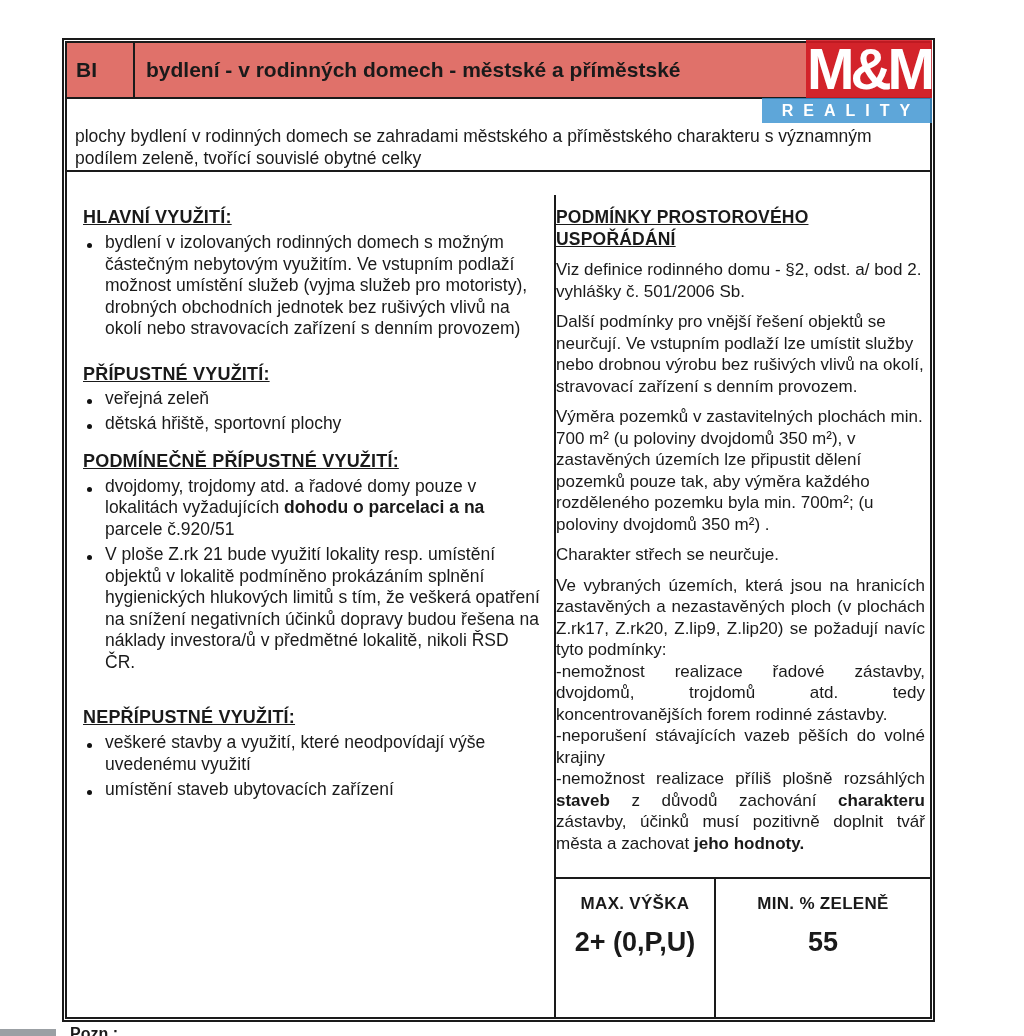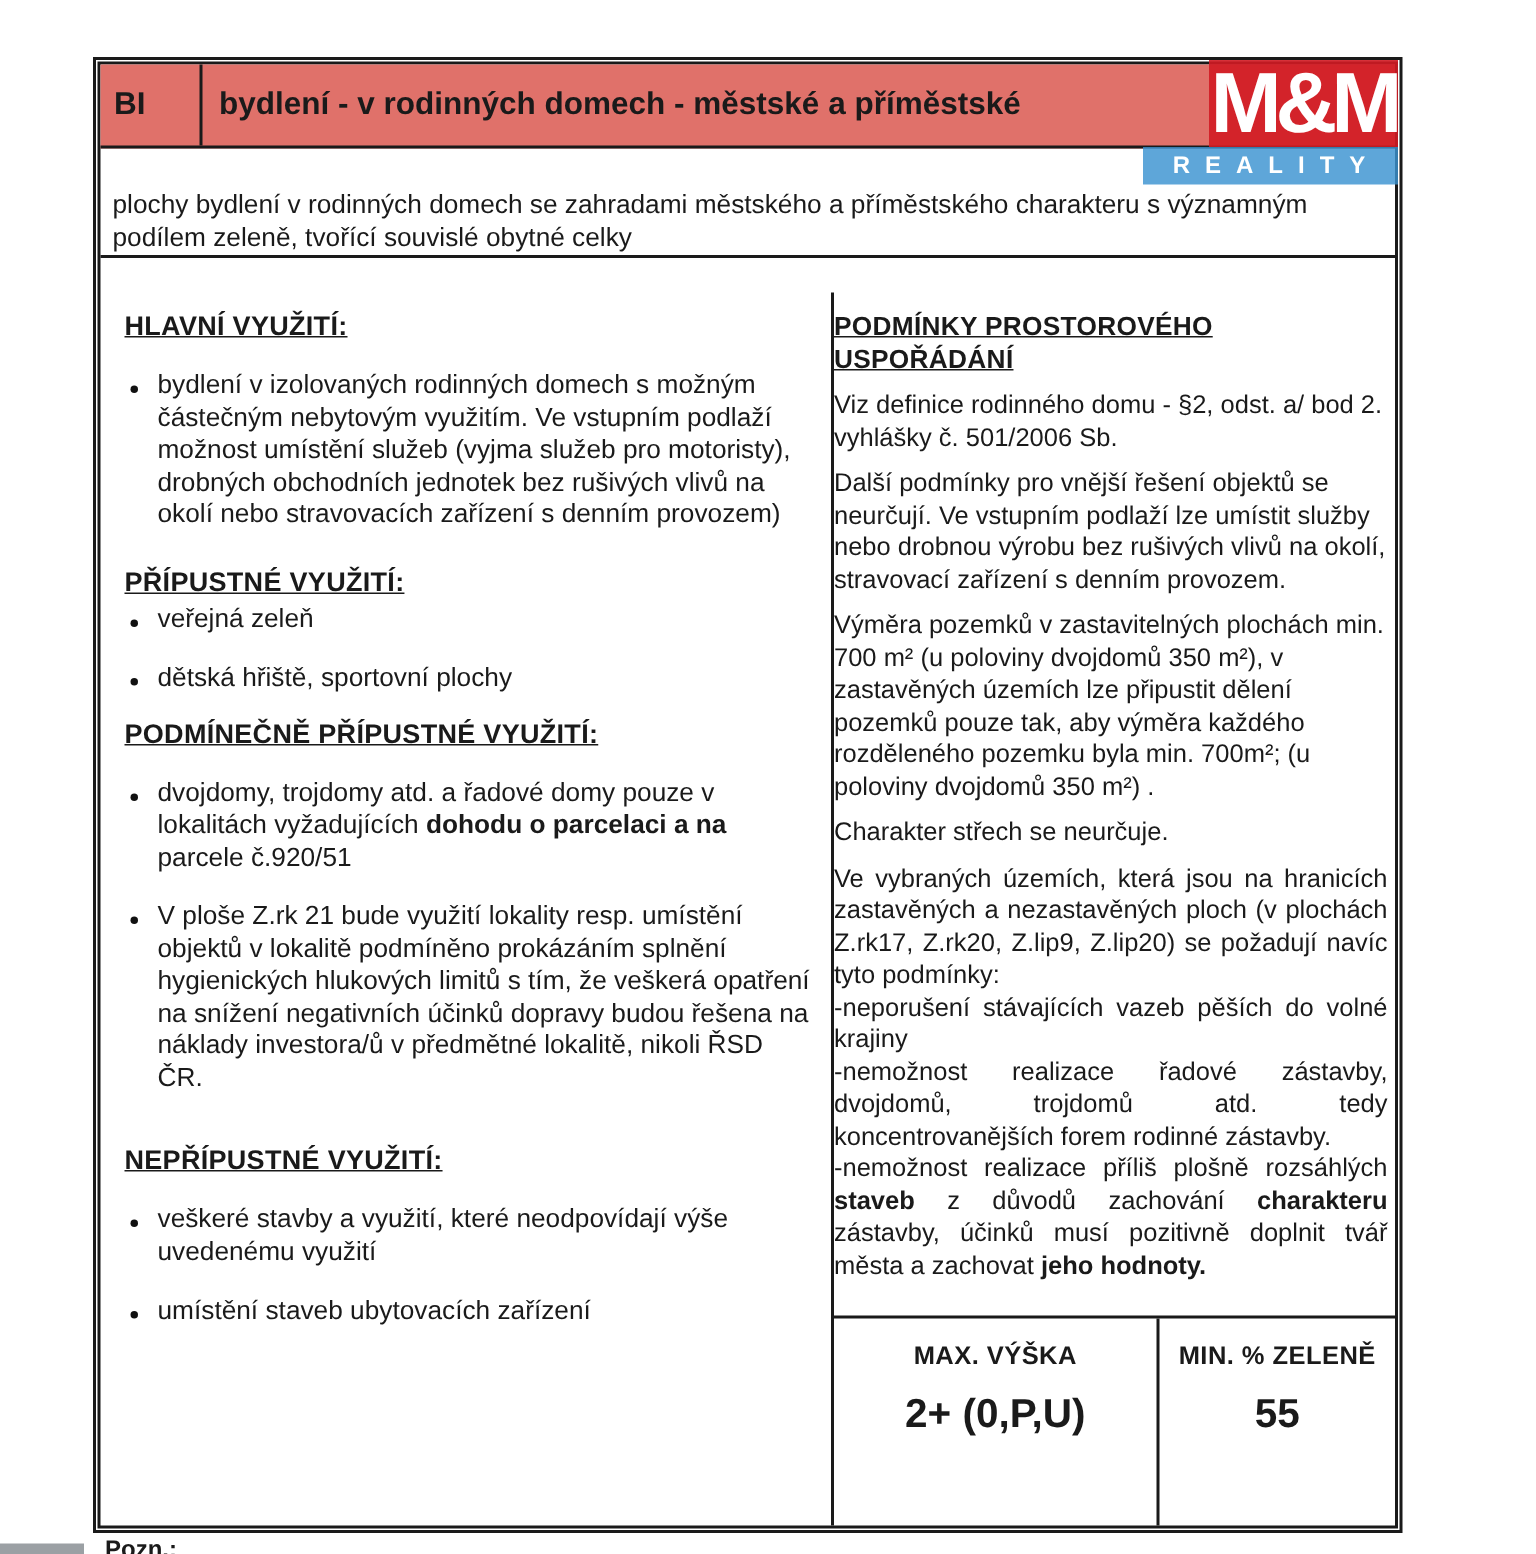--- a/index.html
+++ b/index.html
@@ -63,21 +63,21 @@
     font-weight:bold; font-size:18px;
     text-decoration:underline;
     letter-spacing:0.2px;
     margin-left:11px;
   }
   .mt-24 { margin-top:24px; }
   .mt-16 { margin-top:16px; }
   .mt-34 { margin-top:34px; }
   .bullet-item {
     display:flex;
-    margin-top:18px;
+    margin-top:4px;
     font-size:17.5px; line-height:21.5px;
   }
   .bullet-item.tight { margin-top:3px; }
   .dot {
     flex:0 0 33px;
     padding-left:15px;
   }
   .dot::before {
     content:"";
     display:block;
@@ -113,21 +113,21 @@
   }
   .right-footer {
     flex:0 0 140px;
     border-top:2px solid #1a1a1a;
     display:flex;
   }
   .fcell {
     padding-top:15px;
     text-align:center;
   }
-  .fcell-max { width:217px; border-right:2px solid #1a1a1a; }
+  .fcell-max { width:160px; border-right:2px solid #1a1a1a; }
   .fcell-green { flex:1; }
   .flabel { font-weight:bold; font-size:17px; letter-spacing:0.3px; }
   .fvalue { font-weight:bold; font-size:27px; margin-top:13px; }
 
   
   .logo {
     position:absolute; left:762px; top:40px;
     width:170px; z-index:5;
   }
   .logo-red {
@@ -220,22 +220,22 @@
 
       <div class="right-col">
 
         <div class="right-content">
           <div class="r-h">PODMÍNKY PROSTOROVÉHO USPOŘÁDÁNÍ</div>
           <p class="r-p">Viz definice rodinného domu - §2, odst. a/ bod 2. vyhlášky č. 501/2006 Sb.</p>
           <p class="r-p">Další podmínky pro vnější řešení objektů se neurčují. Ve vstupním podlaží lze umístit služby nebo drobnou výrobu bez rušivých vlivů na okolí, stravovací zařízení s denním provozem.</p>
           <p class="r-p">Výměra pozemků v zastavitelných plochách min. 700 m² (u poloviny dvojdomů 350 m²), v zastavěných územích lze připustit dělení pozemků pouze tak, aby výměra každého rozděleného pozemku byla min. 700m²; (u poloviny dvojdomů 350 m²) .</p>
           <p class="r-p">Charakter střech se neurčuje.</p>
           <p class="r-p just-first">Ve vybraných územích, která jsou na hranicích zastavěných a nezastavěných ploch (v plochách Z.rk17, Z.rk20, Z.lip9, Z.lip20) se požadují navíc tyto podmínky:</p>
+          <p class="r-p just">-nemožnost realizace řadové zástavby, dvojdomů, trojdomů atd. tedy koncentrovanějších forem rodinné zástavby.</p>
           <p class="r-p just">-neporušení stávajících vazeb pěších do volné krajiny</p>
-          <p class="r-p just">-nemožnost realizace řadové zástavby, dvojdomů, trojdomů atd. tedy koncentrovanějších forem rodinné zástavby.</p>
           <p class="r-p just"><span>-nemožnost realizace příliš plošně rozsáhlých </span><span class="b">staveb</span><span> z důvodů zachování </span><span class="b">charakteru</span><span> zástavby, účinků musí pozitivně doplnit tvář města a zachovat </span><span class="b">jeho hodnoty.</span></p>
           <div class="dash-line">-</div>
         </div>
 
         <div class="right-footer">
           <div class="fcell fcell-max">
             <div class="flabel">MAX. VÝŠKA</div>
             <div class="fvalue">2+ (0,P,U)</div>
           </div>
           <div class="fcell fcell-green">

